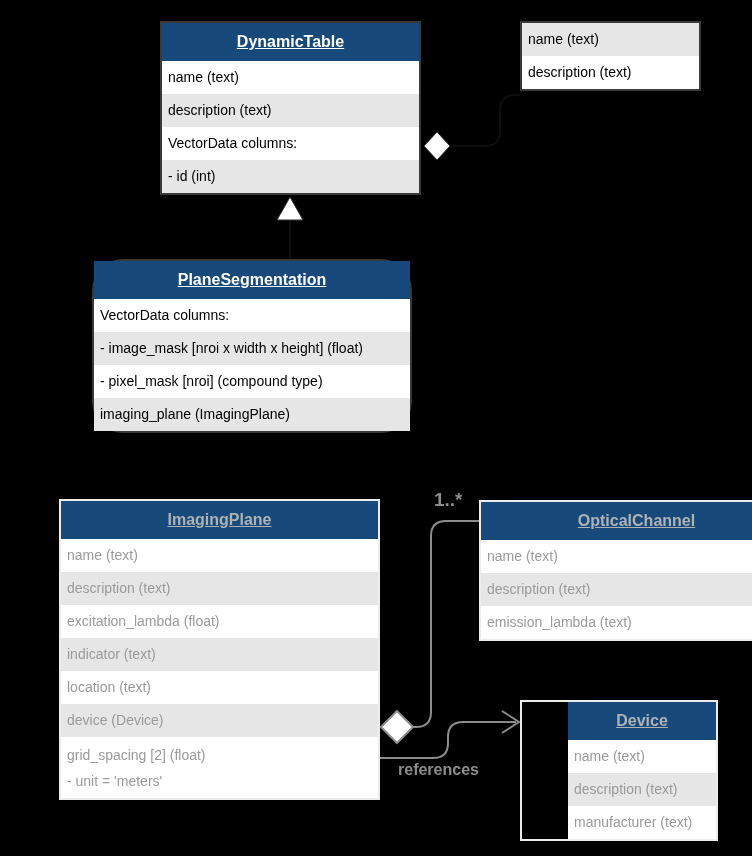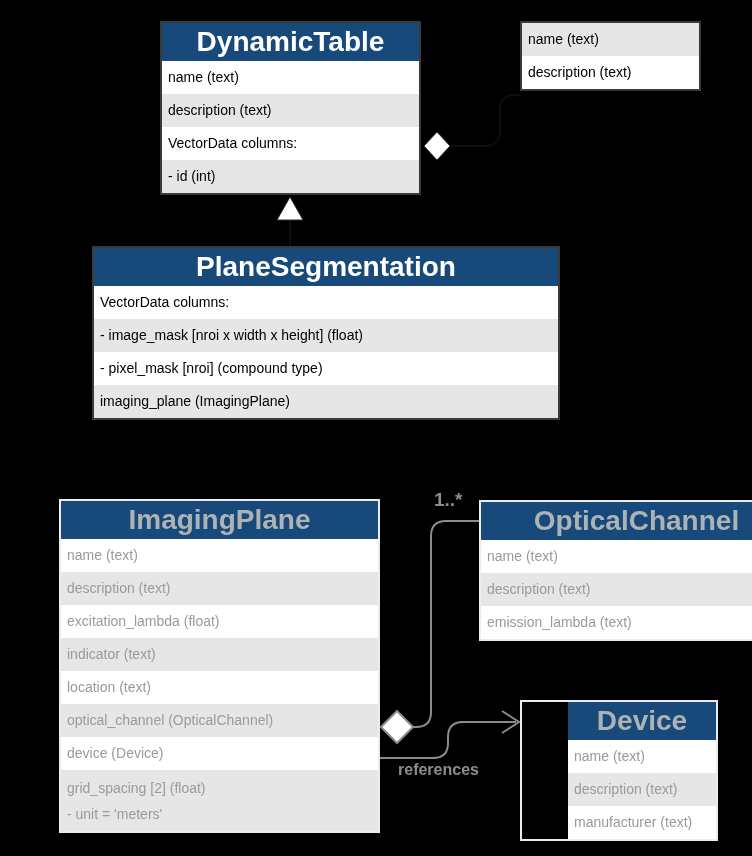--- a/index.html
+++ b/index.html
@@ -18,40 +18,40 @@
   html,body{margin:0;padding:0;background:var(--background);}
   #canvas{
     position:relative;width:752px;height:856px;background:var(--background);
     font-family:"Liberation Sans",sans-serif;overflow:hidden;
   }
   #connector-layer{position:absolute;left:0;top:0;pointer-events:none;}
   .uml-box{position:absolute;box-sizing:border-box;}
   .uml-box.active{border:2px solid var(--border-active);}
   .uml-box.inactive{border:2px solid var(--border-inactive);}
   .uml-header{
-    height:38px;line-height:38px;text-align:center;font-weight:bold;font-size:28px;
-    background:var(--header-bg);overflow:hidden;
+    height:38px;line-height:38px;text-align:center;font-weight:bold;font-size:16px;
+    text-decoration:underline;background:var(--header-bg);overflow:hidden;
   }
   .active .uml-header{color:var(--header-text-active);}
   .inactive .uml-header{color:var(--header-text-inactive);}
   .uml-row{
     height:33px;line-height:33px;padding:0 6px;font-size:14px;
     white-space:pre-line;overflow:hidden;
   }
   .uml-row.tall{height:61px;line-height:26px;padding-top:5px;box-sizing:border-box;}
   .active .uml-row{color:var(--row-text-active);}
   .inactive .uml-row{color:var(--row-text-inactive);}
   .uml-row:nth-child(even){background:var(--row-bg-white);}
   .uml-row:nth-child(odd){background:var(--row-bg-gray);}
   .edge-label{position:absolute;font-weight:bold;color:var(--connector);white-space:nowrap;}
   #label-multiplicity{left:434px;top:489px;font-size:19px;}
   #label-references{left:398px;top:761px;font-size:16px;}
   #box-dynamic-table{left:160px;top:21px;width:261px;}
   #box-vector-data{left:520px;top:21px;width:181px;}
-  #box-plane-segmentation{left:92px;top:246px;width:468px;}
+  #box-plane-segmentation{left:92px;top:259px;width:320px;border-radius:32px;}
   #box-imaging-plane{left:59px;top:499px;width:321px;}
   #box-optical-channel{left:479px;top:500px;width:315px;}
   #box-device{left:520px;top:700px;width:198px;padding-left:46px;}
   .connector-line{stroke:var(--connector);fill:none;stroke-width:2px;}
   .hidden-line{stroke:#0e0e0e;fill:none;stroke-width:2px;}
   .white-shape{fill:#ffffff;stroke:#2f2f2f;stroke-width:1px;}
   .diamond-gray{fill:#ffffff;stroke:var(--connector);stroke-width:2px;}
 </style>
 </head>
 <body>
@@ -90,21 +90,20 @@
     <div class="uml-row">imaging_plane (ImagingPlane)</div>
   </div>
 
   <div class="uml-box inactive" id="box-imaging-plane">
     <div class="uml-header">ImagingPlane</div>
     <div class="uml-row">name (text)</div>
     <div class="uml-row">description (text)</div>
     <div class="uml-row">excitation_lambda (float)</div>
     <div class="uml-row">indicator (text)</div>
     <div class="uml-row">location (text)</div>
-    <div class="uml-row">optical_channel (OpticalChannel)</div>
     <div class="uml-row">device (Device)</div>
     <div class="uml-row tall">grid_spacing [2] (float)
 - unit = 'meters'</div>
   </div>
 
   <div class="uml-box inactive" id="box-optical-channel">
     <div class="uml-header">OpticalChannel</div>
     <div class="uml-row">name (text)</div>
     <div class="uml-row">description (text)</div>
     <div class="uml-row">emission_lambda (text)</div>

